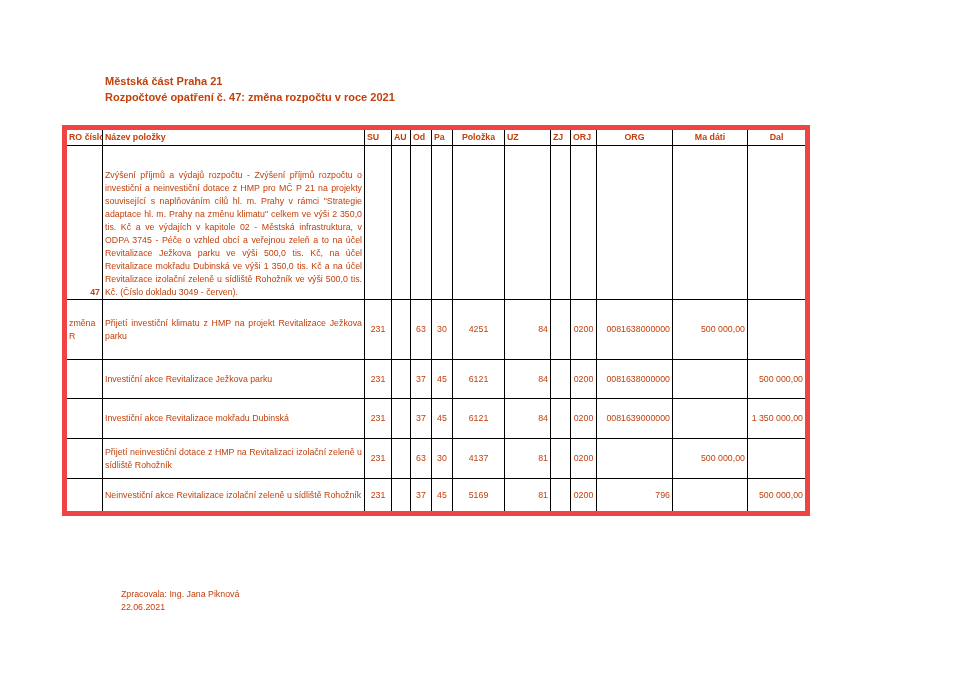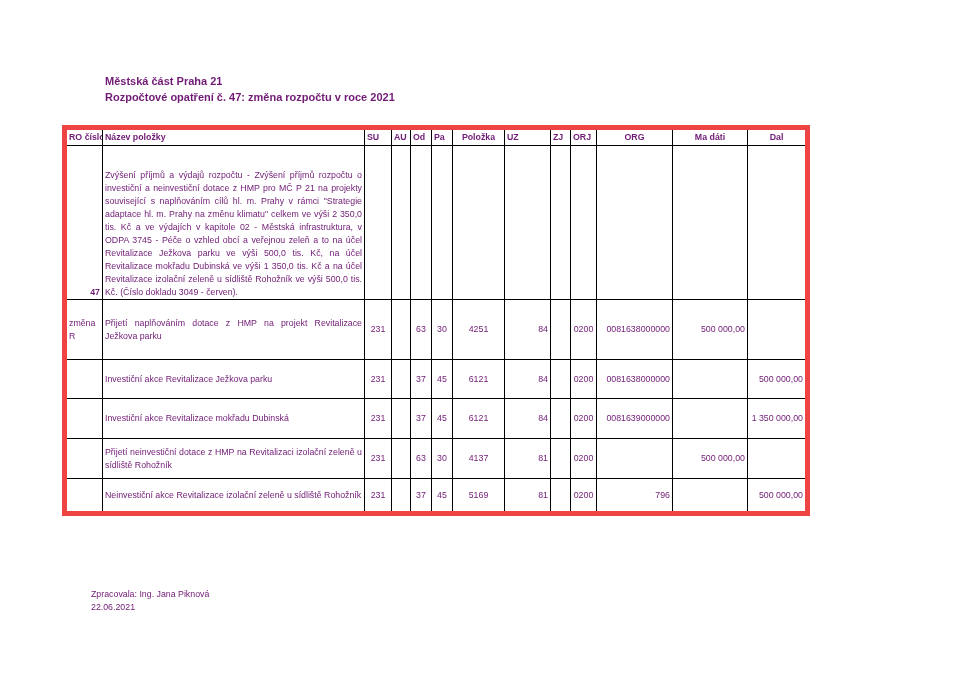--- a/index.html
+++ b/index.html
@@ -1,18 +1,18 @@
 <!DOCTYPE html>
 <html><head>
 <meta charset="utf-8">
 <style>
   html,body{margin:0;padding:0;background:#fff;}
   .page{
     position:relative;width:960px;height:637px;background:#ffffff;
-    font-family:"Liberation Sans",sans-serif;color:#701a75;overflow:hidden;
+    font-family:"Liberation Sans",sans-serif;color:#c2410c;overflow:hidden;
   }
   .title-block{position:absolute;left:105px;top:73px;font-size:11px;font-weight:bold;line-height:16px;white-space:nowrap;}
   table.budget{
     position:absolute;left:62px;top:125px;width:743px;
     border-collapse:collapse;table-layout:fixed;
     border:5px solid #ef4444;
     padding-left:48px;
   }
   table.budget th,table.budget td{
     border:1px solid #000;
@@ -31,21 +31,21 @@
   td.ro-47{text-align:right;font-weight:bold;padding:0 3px 2px 2px;}
   tbody tr.data td{vertical-align:middle;}
   tr.r1{height:60px;margin-left:24px;} tr.r2{height:39px;margin-left:12px;} tr.r3{height:44px;}
   tr.r4{height:40px;} tr.r5{height:40px;} tr.r6{height:35px;border-radius:15px;}
   td.c-ro{text-align:left;padding-left:2px;}
   td.c-nazev{text-align:justify;padding:2px 3px;}
   td.c-su,td.c-au,td.c-od,td.c-pa,td.c-pol,td.c-zj,td.c-orj{text-align:center;}
   td.c-uz{text-align:right;padding-right:8px;}
   td.c-org{text-align:right;padding-right:5px;}
   td.c-ma,td.c-dal{text-align:right;padding-right:3px;}
-  .footer-block{position:absolute;left:91px;top:588px;font-size:8.8px;line-height:13px;}
+  .footer-block{position:absolute;left:121px;top:588px;font-size:8.8px;line-height:13px;}
 </style>
 </head>
 <body>
 
 <div class="page">
 
   <div class="title-block">
     <div>Městská část Praha 21</div>
     <div>Rozpočtové opatření č. 47: změna rozpočtu v roce 2021</div>
   </div>
@@ -95,21 +95,21 @@
         <td></td>
         <td></td>
         <td></td>
         <td></td>
         <td></td>
         <td></td>
       </tr>
 
       <tr class="data r1">
         <td class="c-ro">změna R</td>
-        <td class="c-nazev">Přijetí naplňováním dotace z HMP na projekt Revitalizace Ježkova parku</td>
+        <td class="c-nazev">Přijetí investiční klimatu z HMP na projekt Revitalizace Ježkova parku</td>
         <td class="c-su">231</td>
         <td class="c-au"></td>
         <td class="c-od">63</td>
         <td class="c-pa">30</td>
         <td class="c-pol">4251</td>
         <td class="c-uz">84</td>
         <td class="c-zj"></td>
         <td class="c-orj">0200</td>
         <td class="c-org">0081638000000</td>
         <td class="c-ma">500 000,00</td>

